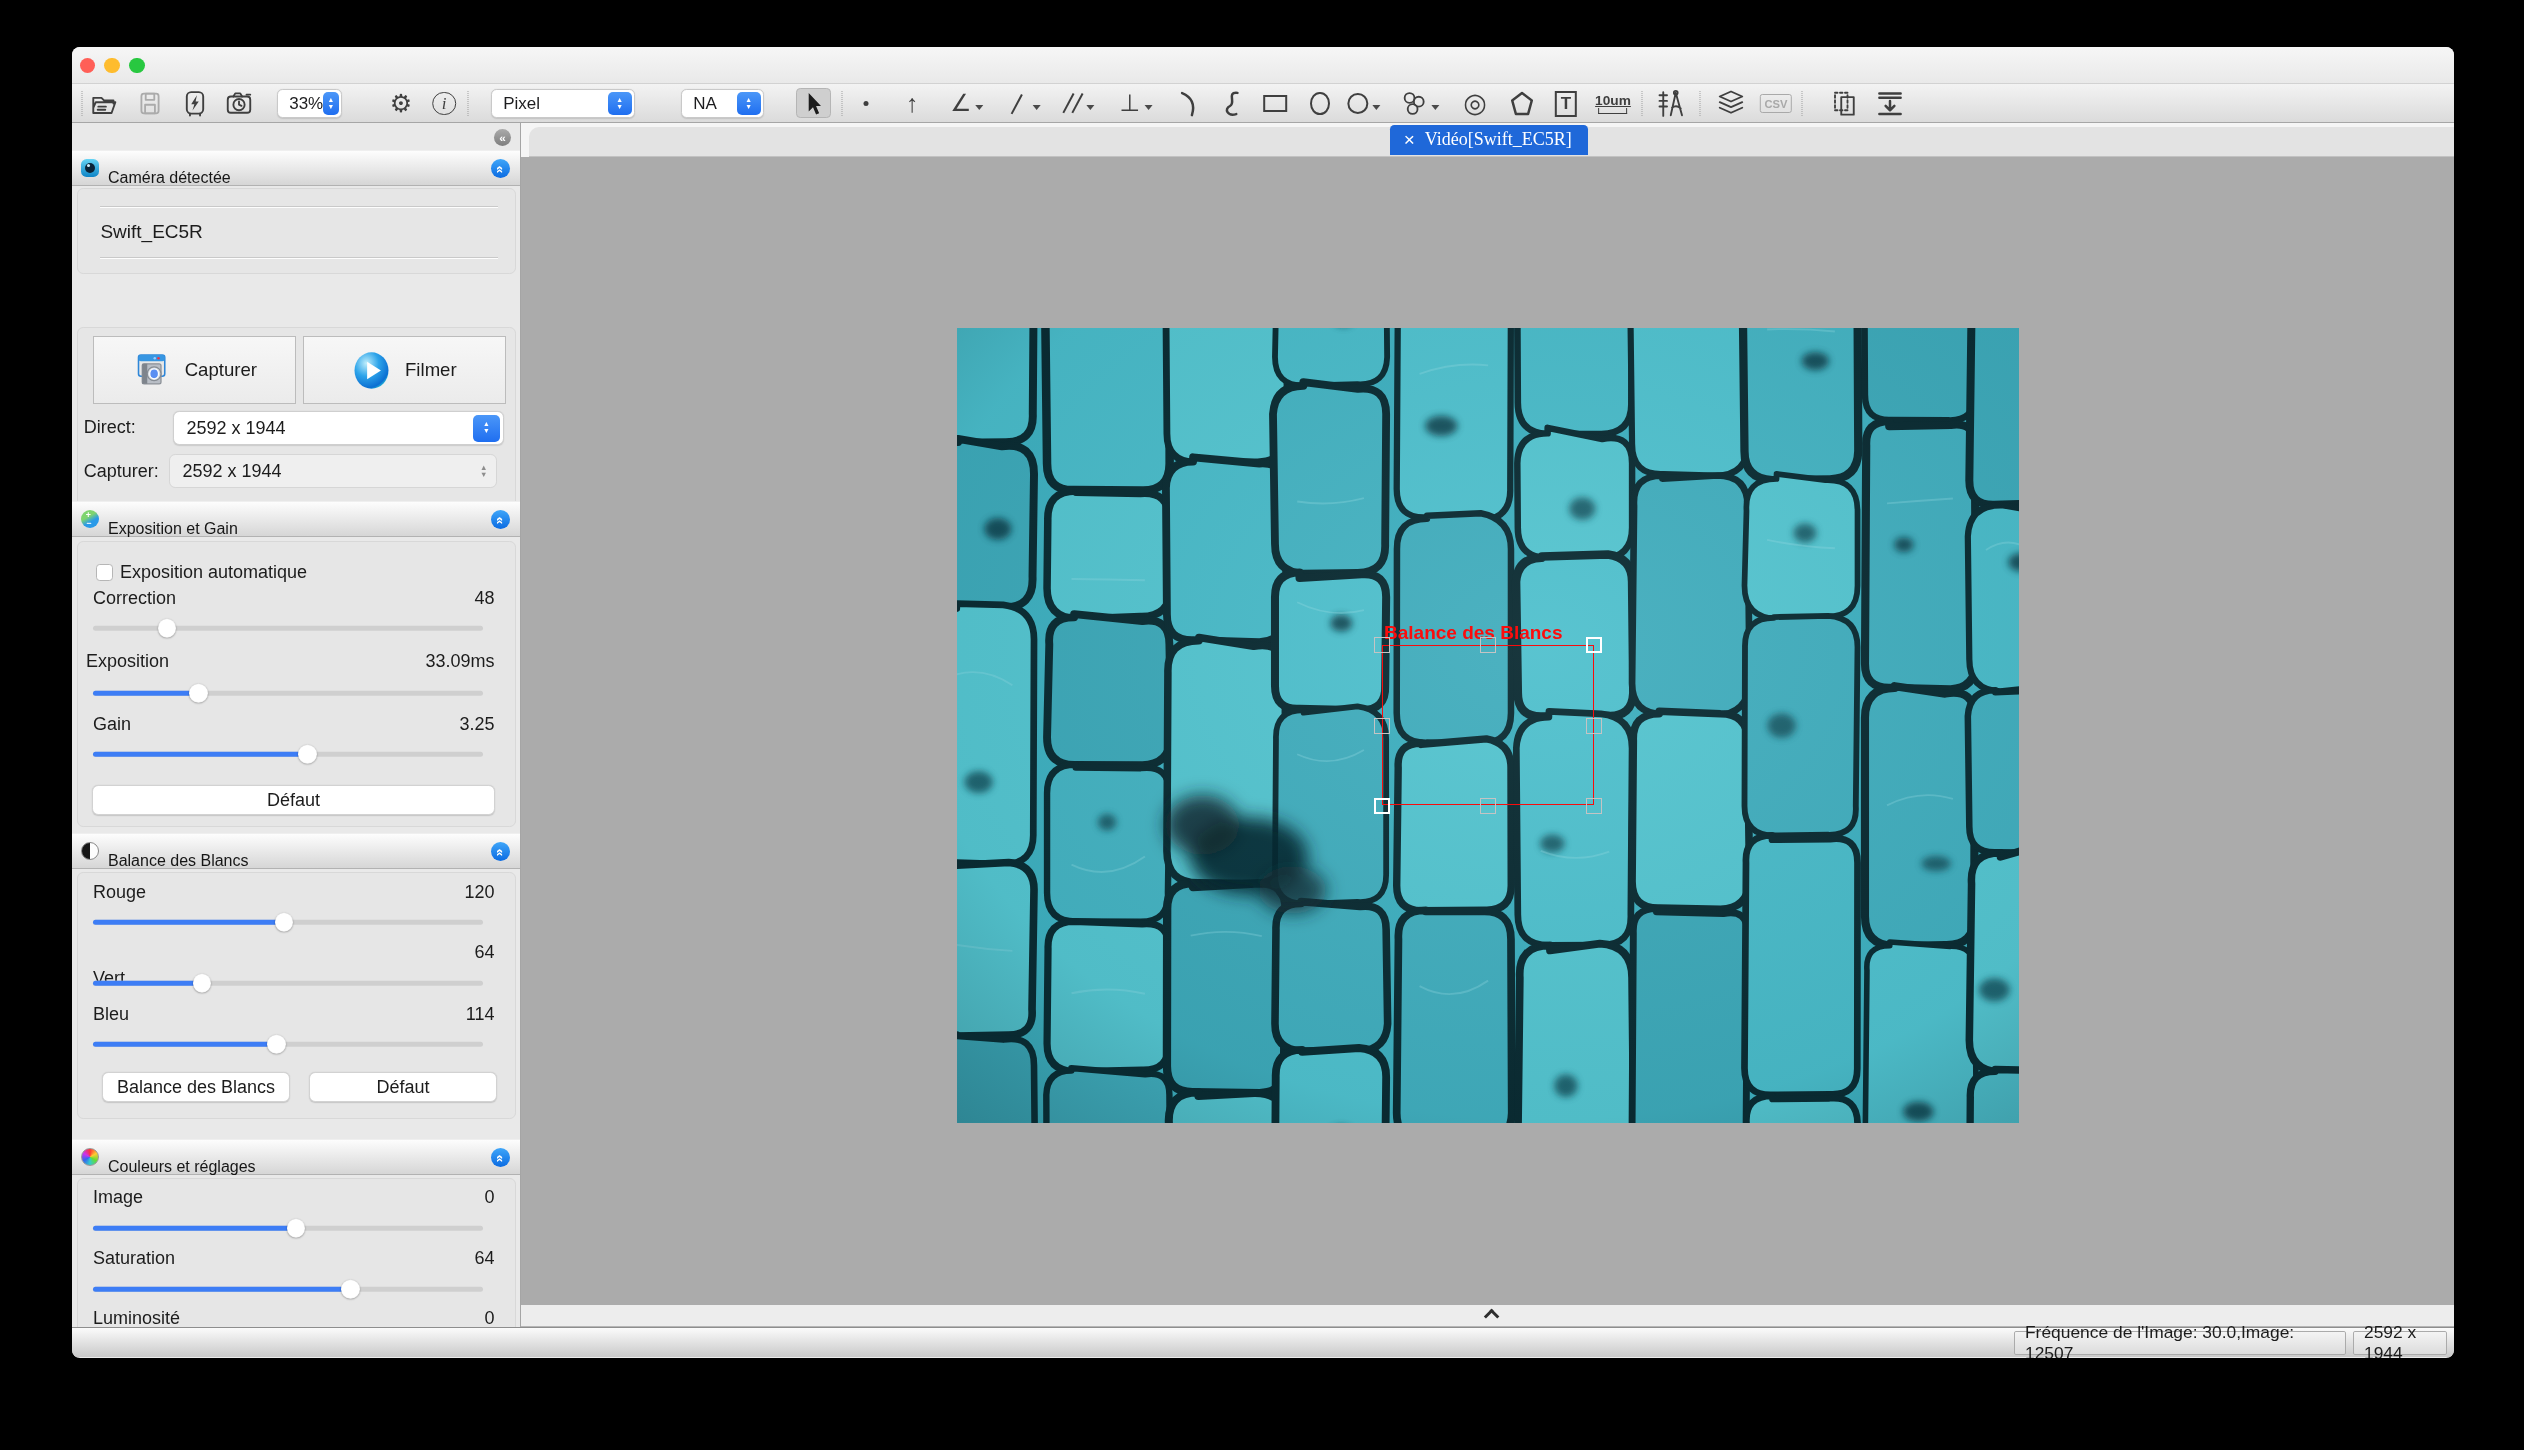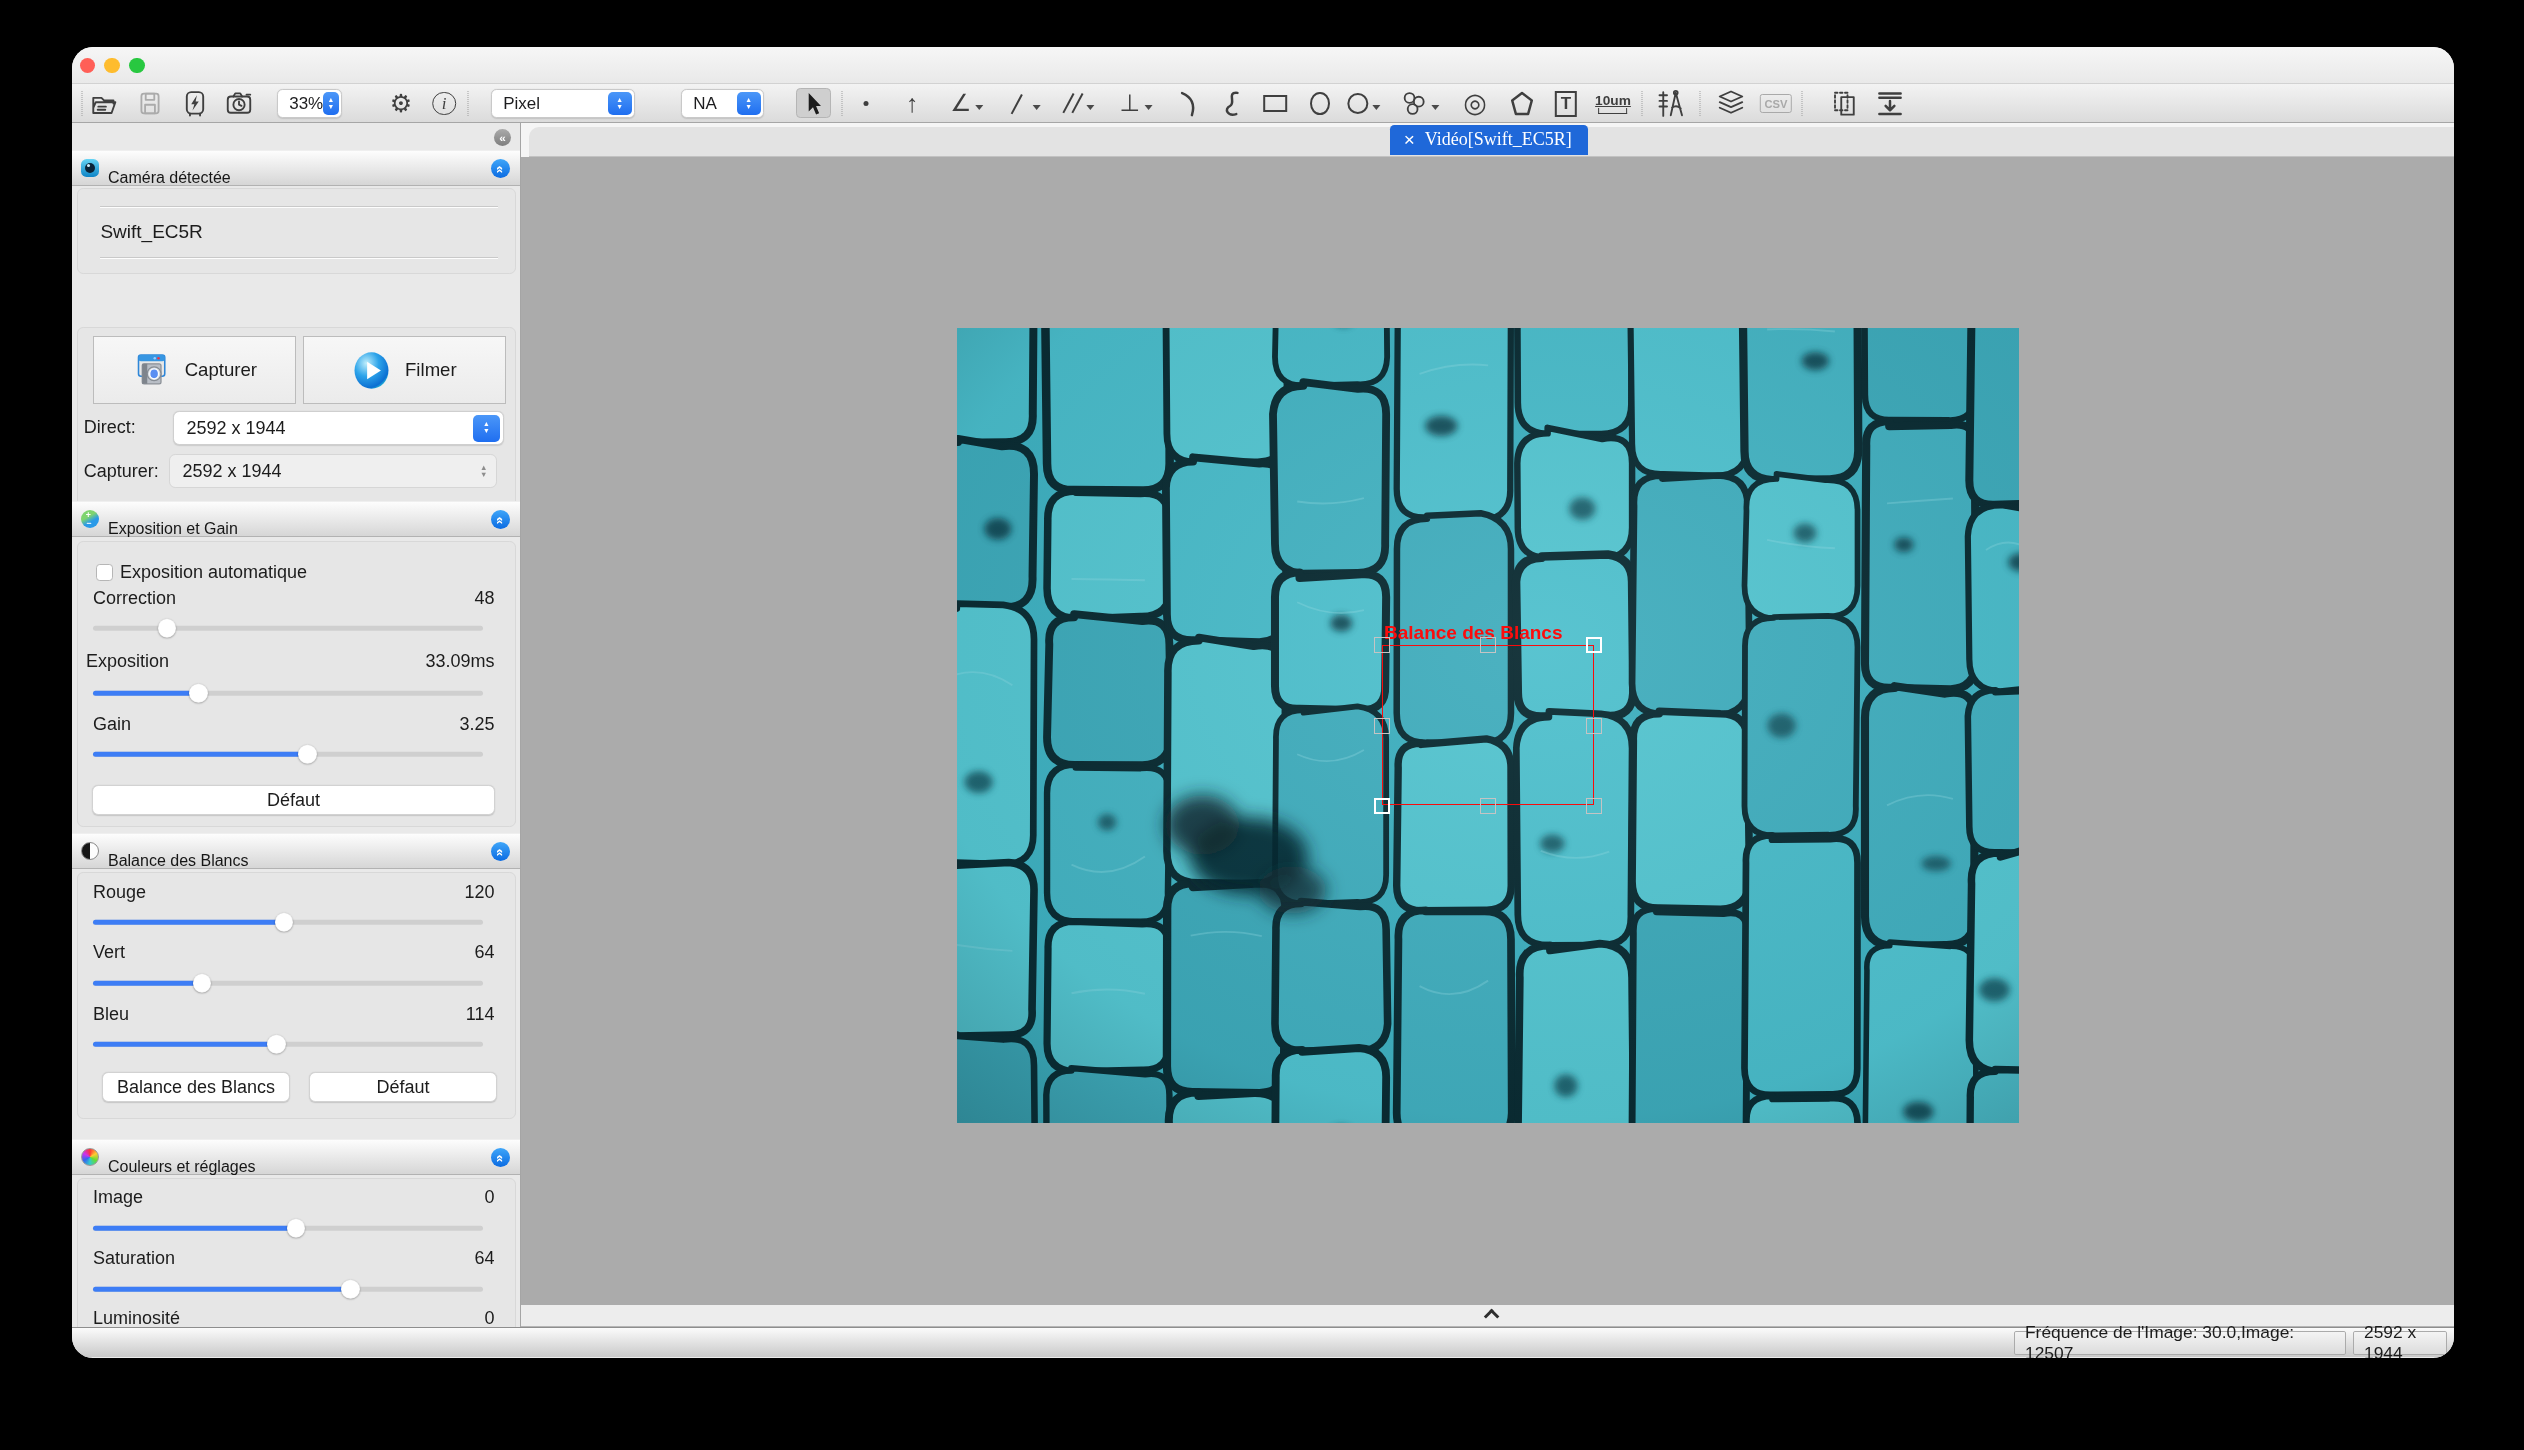--- a/index.html
+++ b/index.html
@@ -1,19 +1,19 @@
 <!DOCTYPE html>
 <html style="font-size:10px"><head>
 <meta charset="utf-8">
 <style>
   html,body{margin:0;padding:0;background:#000;width:2525px;height:1450px;overflow:hidden;
     font-family:"Liberation Sans", sans-serif;-webkit-font-smoothing:antialiased;}
   *{box-sizing:border-box;}
   .window{position:absolute;left:72px;top:47px;width:2382px;height:1311px;background:#ececec;
-    border-radius:21px;overflow:hidden;}
+    border-radius:8px;overflow:hidden;}
   
   .titlebar{position:absolute;left:0;top:0;width:100%;height:37px;
     background:linear-gradient(#f6f6f6,#e9e9e9);border-bottom:0.6px solid #d2d2d2;}
   .light{position:absolute;top:10.6px;width:15.5px;height:15.5px;border-radius:50%;}
   
   .toolbar{position:absolute;left:0;top:37px;width:100%;height:39px;
     background:linear-gradient(#f3f3f3,#dbdbdb);border-bottom:0.6px solid #a6a6a6;}
   .ticon{position:absolute;top:0;height:39px;display:flex;align-items:center;justify-content:center;
     transform:translateX(-50%);color:#3f3f3f;}
   .tsep{position:absolute;top:6.8px;height:25px;border-left:1.9px dotted #9f9f9f;transform:translateX(-50%);}
@@ -394,21 +394,21 @@
         </span>
     </div>
     <div class="pbody" style="top:749px;height:247px"></div>
     <div class="row-label" style="left:21px;top:769px">Rouge</div>
     <div class="row-value" style="top:769px">120</div>
     <div class="slider" style="top:799px">
       <div class="track"></div>
         <div class="fill" style="width: 49%;"></div>
       <div class="thumb" style="left: 49%;"></div>
     </div>
-    <div class="row-label" style="left:21px;top:829px">Vert</div>
+    <div class="row-label" style="left:21px;top:855px">Vert</div>
     <div class="row-value" style="top:829px">64</div>
     <div class="slider" style="top:860px">
       <div class="track"></div>
         <div class="fill" style="width: 28%;"></div>
       <div class="thumb" style="left: 28%;"></div>
     </div>
     <div class="row-label" style="left:21px;top:891px">Bleu</div>
     <div class="row-value" style="top:891px">114</div>
     <div class="slider" style="top:921px">
       <div class="track"></div>

